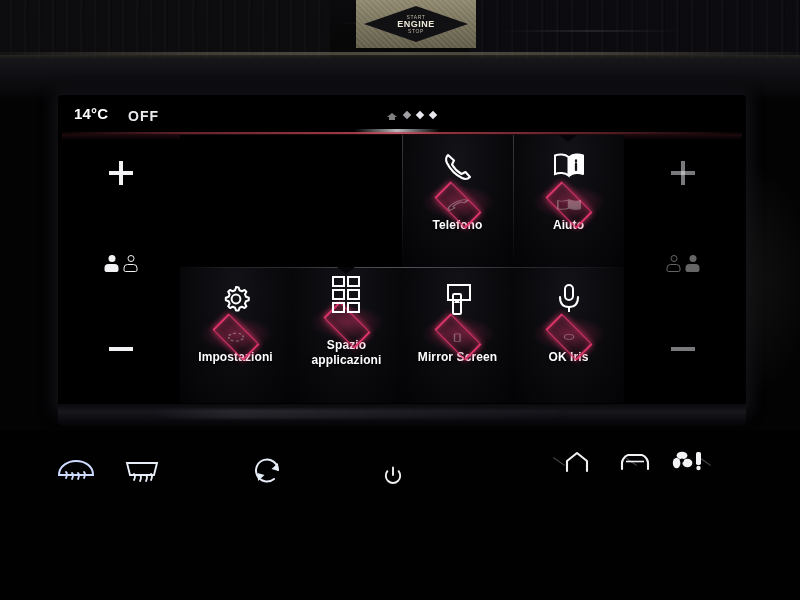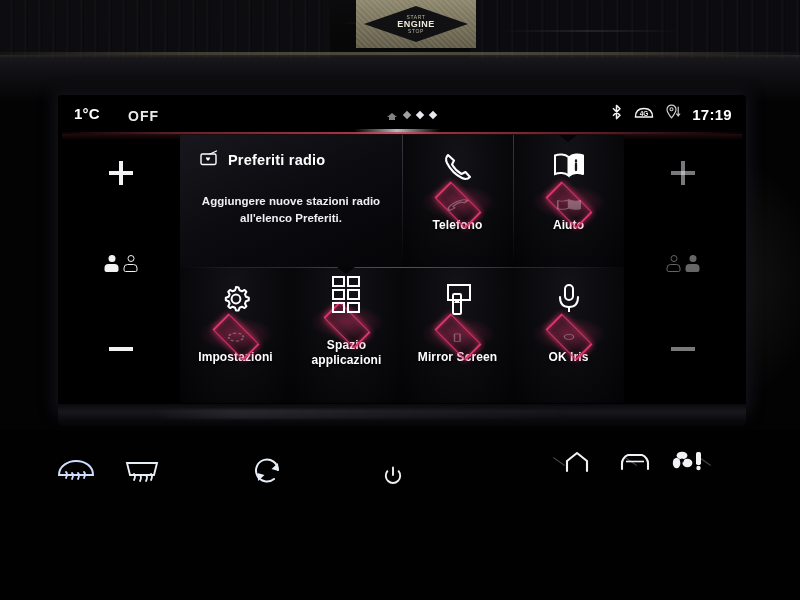--- a/index.html
+++ b/index.html
@@ -157,51 +157,30 @@
   <div class="dash-sheen"></div>
   <div class="console-glow"></div>
 
   <div class="bezel"></div>
   <div class="bezel-bottom"></div>
   <div class="bezel-refl"></div>
 
   <div class="screen">
 
     <div class="statusbar">
-      <div class="sb-temp">1°C</div>
+      <div class="sb-temp">14°C</div>
       <div class="sb-off">OFF</div>
 
       <div class="sb-center">
         <span class="home-glyph"></span>
         <span class="dot dim"></span>
         <span class="dot"></span>
         <span class="dot"></span>
       </div>
 
-      <div class="sb-right">
-        <span class="sb-ico">
-          <svg width="11" height="16" viewBox="0 0 11 16">
-            <path d="M2 4.2 L9 11.2 L5.5 14.6 L5.5 1.4 L9 4.8 L2 11.8" fill="none" stroke="#ffffff" stroke-width="1.5" stroke-linejoin="round"></path>
-          </svg>
-        </span>
-        <span class="sb-ico">
-          <svg width="22" height="15" viewBox="0 0 22 15">
-            <path d="M2.5 12 Q2.5 3.5 11 3.5 Q19.5 3.5 19.5 12 Z" fill="none" stroke="#ffffff" stroke-width="1.4"></path>
-            <text x="11" y="11" font-size="6.5" font-family="Liberation Sans, sans-serif" font-weight="bold" fill="#ffffff" text-anchor="middle">4G</text>
-          </svg>
-        </span>
-        <span class="sb-ico">
-          <svg width="15" height="16" viewBox="0 0 15 16">
-            <path d="M5.5 1.2 C2.6 1.2 1 3.3 1 5.4 C1 8.3 5.5 13.8 5.5 13.8 C5.5 13.8 10 8.3 10 5.4 C10 3.3 8.4 1.2 5.5 1.2 Z" fill="none" stroke="#d8d8de" stroke-width="1.2"></path>
-            <circle cx="5.5" cy="5.3" r="1.5" fill="none" stroke="#d8d8de" stroke-width="1.1"></circle>
-            <path d="M12.2 3 L12.2 12 M12.2 12 L10.6 10 M12.2 12 L13.8 10" fill="none" stroke="#d8d8de" stroke-width="1.2" stroke-linecap="round"></path>
-          </svg>
-        </span>
-        <span class="sb-time">17:19</span>
-      </div>
 
       <div class="sb-hl"></div>
     </div>
     <div class="sb-rule"></div>
     <div class="sb-rule2"></div>
 
     <div class="side side-l">
       <div class="plus"></div>
       <div class="dual">
         <span class="person fill">
@@ -226,36 +205,20 @@
         <span class="person fill">
           <span class="p-head"></span>
             <span class="p-body"></span>
         </span>
       </div>
       <div class="minus"></div>
     </div>
 
     <div class="apps">
 
-      <div class="msg">
-        <div class="msg-hd">
-          <span>
-            <svg width="19" height="16" viewBox="0 0 19 16">
-              <rect x="1" y="4" width="15" height="10.5" rx="1.4" fill="none" stroke="#ffffff" stroke-width="1.4"></rect>
-              <path d="M10 4 L16.5 1" stroke="#ffffff" stroke-width="1.3" stroke-linecap="round"></path>
-              <path d="M6 8.2 c0-1 1.5-1.3 2-0.3 c0.5-1 2-0.7 2 0.3 c0 1.1-2 2.5-2 2.5 S6 9.3 6 8.2 z" fill="#ffffff"></path>
-            </svg>
-          </span>
-          <span class="msg-title">Preferiti radio</span>
-        </div>
-        <div class="msg-body">
-          <span>Aggiungere nuove stazioni radio</span><br>
-          <span>all'elenco Preferiti.</span>
-        </div>
-      </div>
 
       <div class="tile" style="left:222px;top:0;width:111px;height:132px;"></div>
       <div class="tile" style="left:333px;top:0;width:111px;height:132px;"></div>
 
       <div class="tile" style="left:0;top:132px;width:111px;height:136px;"></div>
       <div class="tile" style="left:111px;top:132px;width:111px;height:136px;"></div>
       <div class="tile" style="left:222px;top:132px;width:111px;height:136px;"></div>
       <div class="tile" style="left:333px;top:132px;width:111px;height:136px;"></div>
 
       <div class="tile-edge" style="left:0;top:132px;width:444px;"></div>

